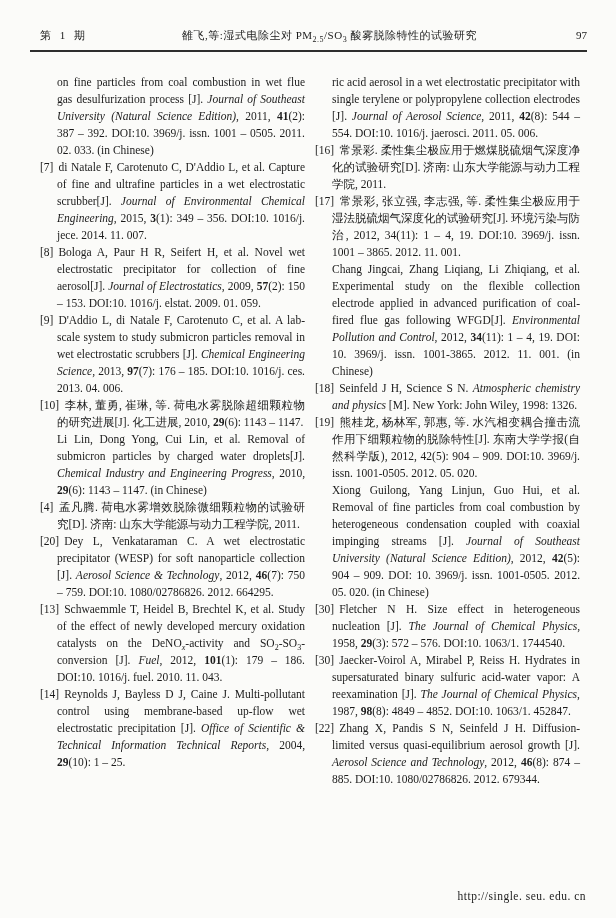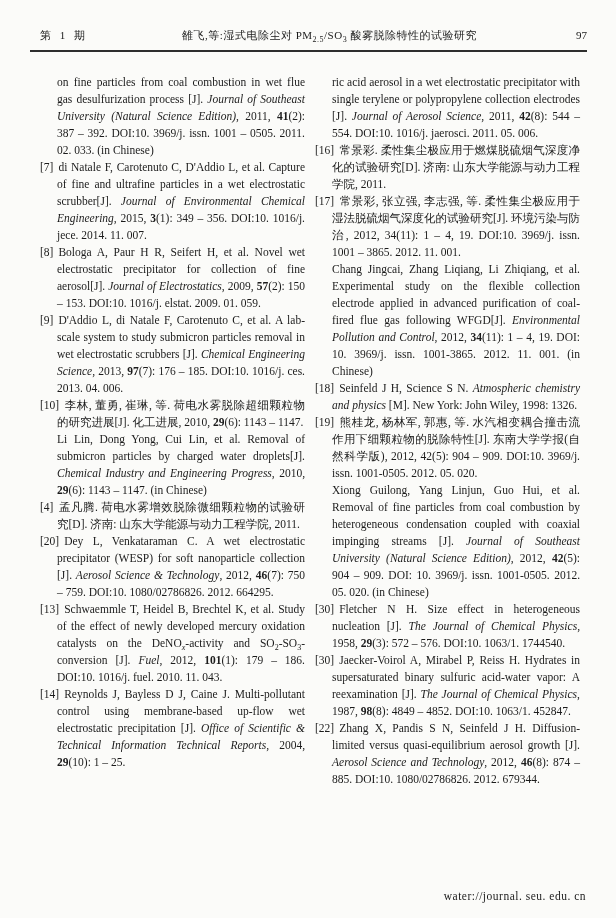--- a/index.html
+++ b/index.html
@@ -85,15 +85,15 @@
         <div class="ref"><span class="ref-label">[16]</span><span>常景彩. 柔性集尘极应用于燃煤脱硫烟气深度净化的试验研究[D]. 济南: 山东大学能源与动力工程学院, 2011.</span></div>
         <div class="ref"><span class="ref-label">[17]</span><span>常景彩, 张立强, 李志强, 等. 柔性集尘极应用于湿法脱硫烟气深度化的试验研究[J]. 环境污染与防治, 2012, 34(11): 1 – 4, 19. DOI:10. 3969/j. issn. 1001 – 3865. 2012. 11. 001.</span><br><span>Chang Jingcai, Zhang Liqiang, Li Zhiqiang, et al. Experimental study on the flexible collection electrode applied in advanced purification of coal-fired flue gas following WFGD[J]. </span><span class="it">Environmental Pollution and Control</span><span>, 2012, </span><span class="bd">34</span><span>(11): 1 – 4, 19. DOI: 10. 3969/j. issn. 1001-3865. 2012. 11. 001. (in Chinese)</span></div>
         <div class="ref"><span class="ref-label">[18]</span><span>Seinfeld J H, Science S N. </span><span class="it">Atmospheric chemistry and physics</span><span> [M]. New York: John Wiley, 1998: 1326.</span></div>
         <div class="ref"><span class="ref-label">[19]</span><span>熊桂龙, 杨林军, 郭惠, 等. 水汽相变耦合撞击流作用下细颗粒物的脱除特性[J]. 东南大学学报(自然科学版), 2012, 42(5): 904 – 909. DOI:10. 3969/j. issn. 1001-0505. 2012. 05. 020.</span><br><span>Xiong Guilong, Yang Linjun, Guo Hui, et al. Removal of fine particles from coal combustion by heterogeneous condensation coupled with coaxial impinging streams [J]. </span><span class="it">Journal of Southeast University (Natural Science Edition)</span><span>, 2012, </span><span class="bd">42</span><span>(5): 904 – 909. DOI: 10. 3969/j. issn. 1001-0505. 2012. 05. 020. (in Chinese)</span></div>
         <div class="ref"><span class="ref-label">[30]</span><span>Fletcher N H. Size effect in heterogeneous nucleation [J]. </span><span class="it">The Journal of Chemical Physics</span><span>, 1958, </span><span class="bd">29</span><span>(3): 572 – 576. DOI:10. 1063/1. 1744540.</span></div>
         <div class="ref"><span class="ref-label">[30]</span><span>Jaecker-Voirol A, Mirabel P, Reiss H. Hydrates in supersaturated binary sulfuric acid-water vapor: A reexamination [J]. </span><span class="it">The Journal of Chemical Physics</span><span>, 1987, </span><span class="bd">98</span><span>(8): 4849 – 4852. DOI:10. 1063/1. 452847.</span></div>
         <div class="ref"><span class="ref-label">[22]</span><span>Zhang X, Pandis S N, Seinfeld J H. Diffusion-limited versus quasi-equilibrium aerosol growth [J]. </span><span class="it">Aerosol Science and Technology</span><span>, 2012, </span><span class="bd">46</span><span>(8): 874 – 885. DOI:10. 1080/02786826. 2012. 679344.</span></div>
       </div>
   </main>
   <footer class="page-footer">
-    <span>water://journal. seu. edu. cn</span>
+    <span>http://single. seu. edu. cn</span>
   </footer>
 </div>
 
 </body></html>

